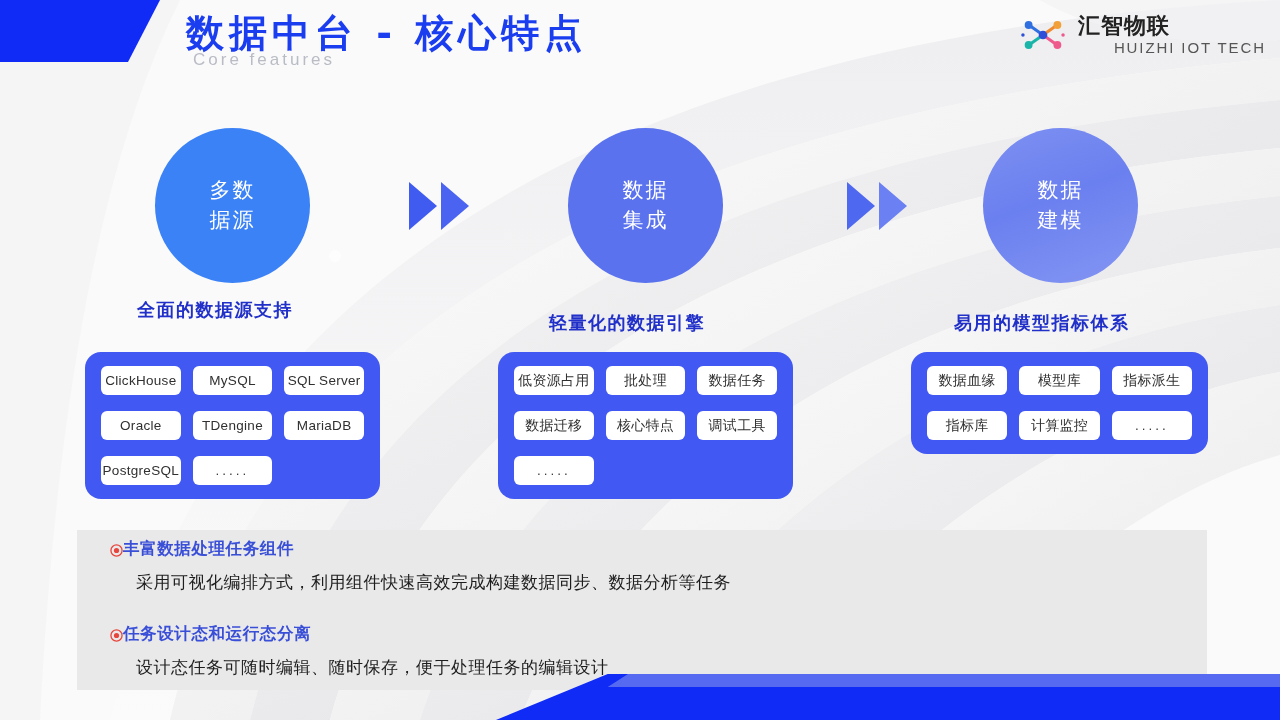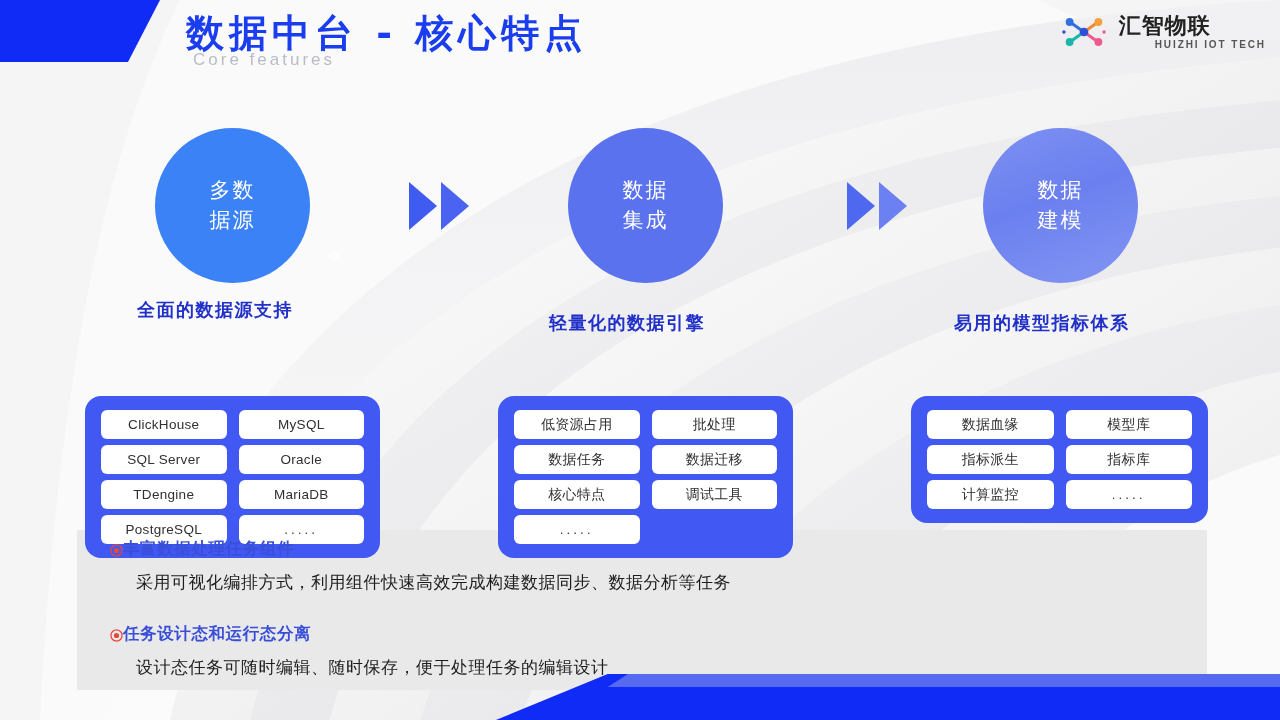--- a/index.html
+++ b/index.html
@@ -50,21 +50,21 @@
     font-size:17px; color:#b9bcc4; letter-spacing:3px;
     font-family:"Liberation Sans",sans-serif;
   }
 
   
   .logo { position:absolute; right:14px; top:14px; display:flex; align-items:center; gap:13px; z-index:6; }
   .logo-mark { width:44px; height:34px; flex:0 0 auto; }
   .logo-txt { display:flex; flex-direction:column; align-items:flex-start; }
   .logo-cn { font-size:22px; font-weight:bold; color:#222; letter-spacing:1px;
              font-family:"DejaVu Sans","Liberation Sans",sans-serif; line-height:1.05; }
-  .logo-en { font-size:10px; font-weight:bold; color:#555; letter-spacing:1.9px; margin-top:2px;
+  .logo-en { font-size:15px; font-weight:normal; color:#555; letter-spacing:1.9px; margin-top:2px;
              font-family:"Liberation Sans",sans-serif;padding-left:36px; }
 
   
   .circle {
     position:absolute; border-radius:50%;
     display:flex; flex-direction:column; align-items:center; justify-content:center;
     color:#fff; font-size:21px; line-height:1.42; letter-spacing:2px;
     font-family:"DejaVu Sans","Liberation Sans",sans-serif;
     z-index:3;
   }
@@ -91,23 +91,22 @@
   }
   .cap1 { left:137px; top:298px; }
   .cap2 { left:549px; top:311px; }
   .cap3 { left:954px; top:311px; }
 
   
   .panel {
     position:absolute; z-index:5;
     background:#4158f2; border-radius:16px;
     padding:14px 16px 14px 16px;
-    display:grid; grid-template-columns:1fr 1fr; gap:6px 12px;
+    display:grid; grid-template-columns:1fr 1fr 1fr; gap:16px 12px;
     align-content:start;
-    margin-top:44px;
   }
   .p1 { left:85px;  top:352px; width:295px; }
   .p2 { left:498px; top:352px; width:295px; }
   .p3 { left:911px; top:352px; width:297px;text-align:right; }
   .pill {
     background:#fff; border-radius:6px; height:29px;
     display:flex; align-items:center; justify-content:center;
     font-size:13.5px; color:#303030;
     font-family:"Liberation Sans","DejaVu Sans",sans-serif;
     letter-spacing:.3px; white-space:nowrap;

